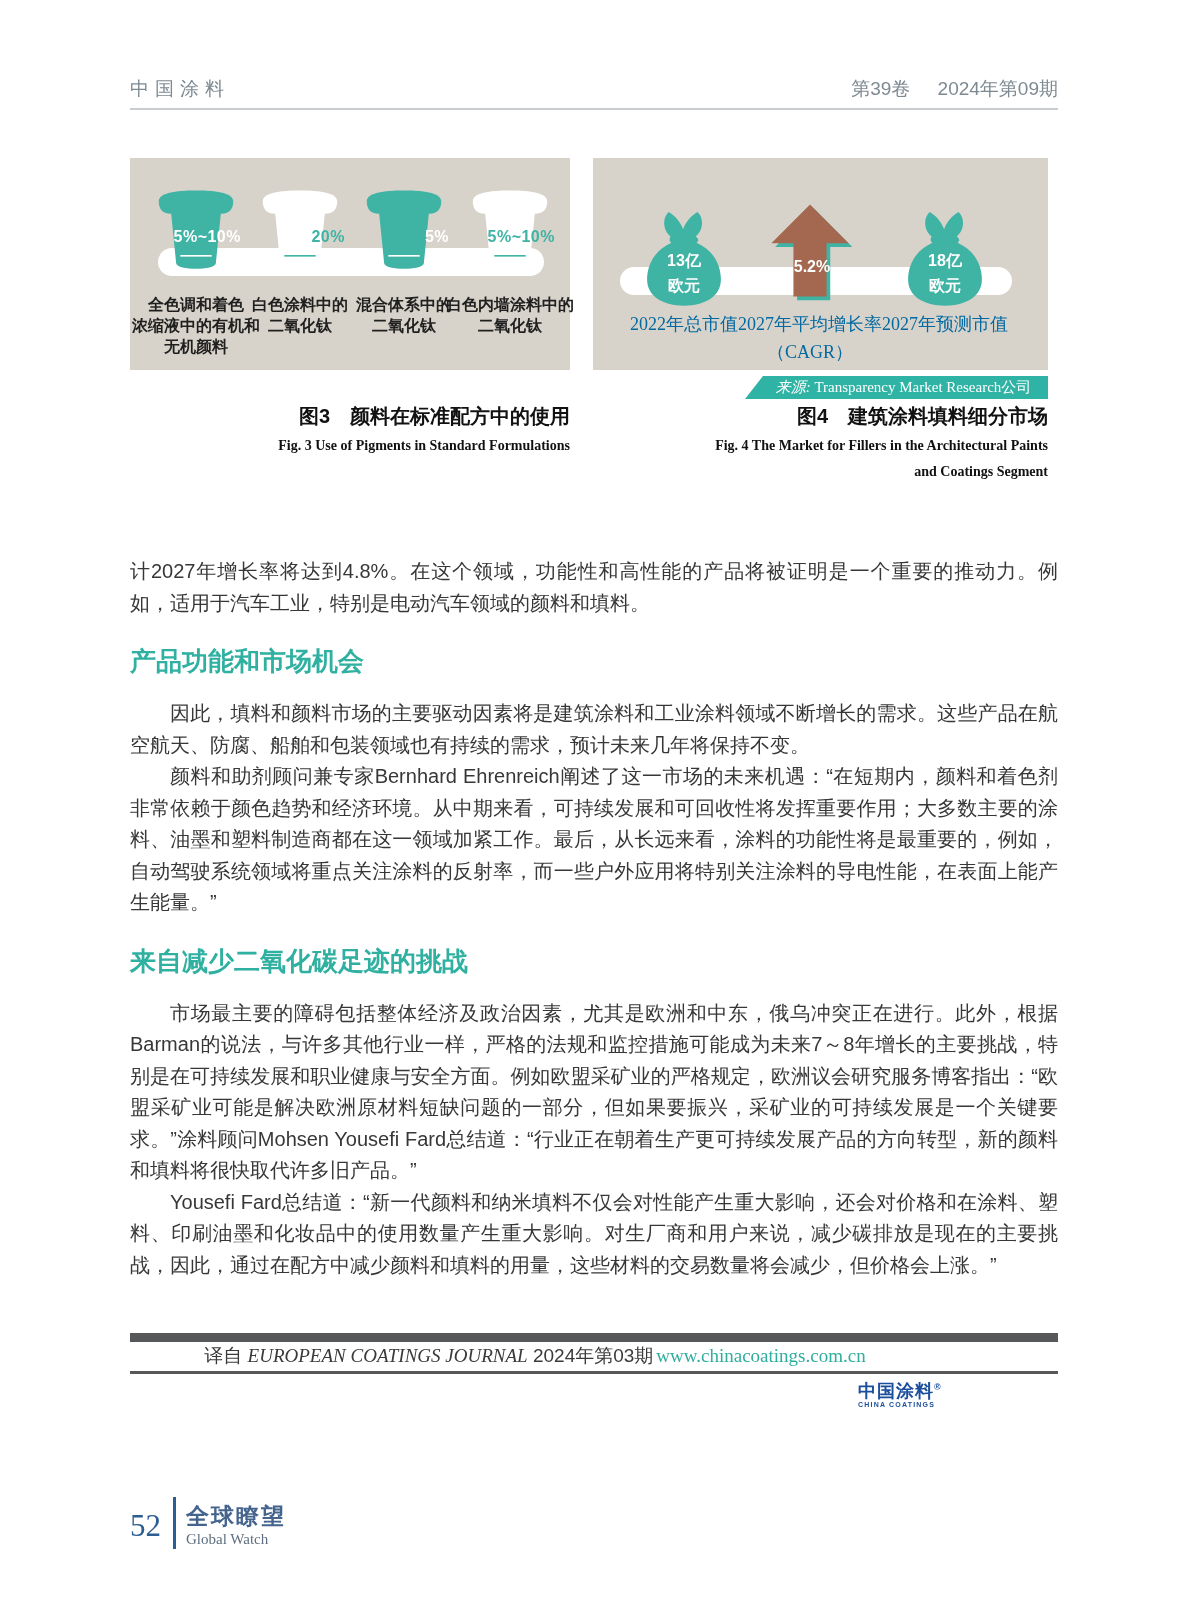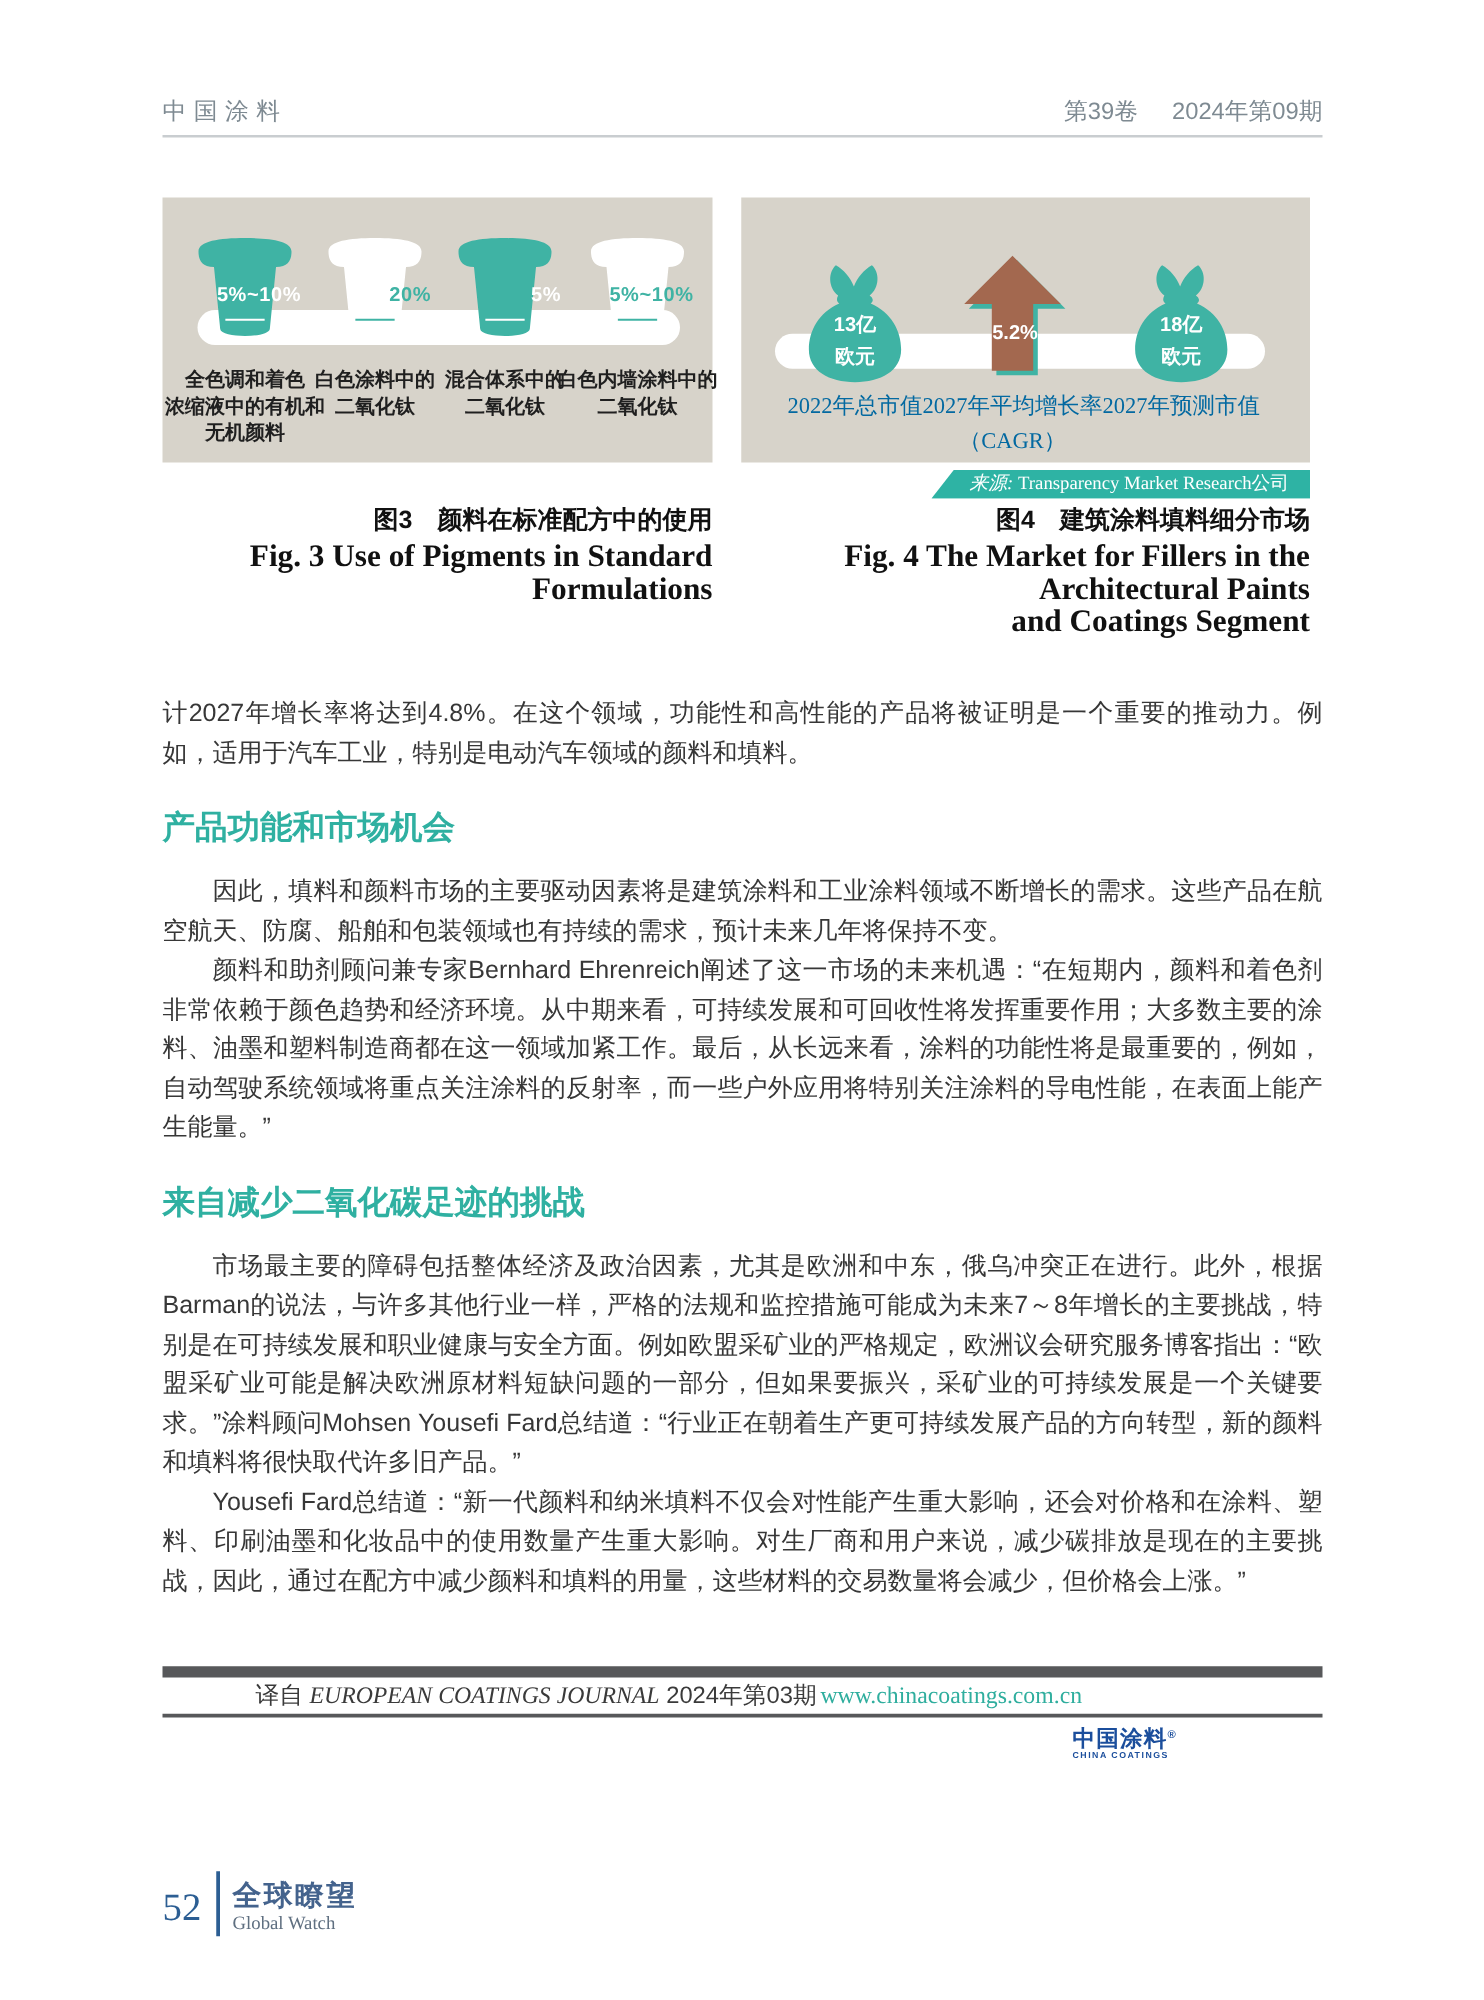--- a/index.html
+++ b/index.html
@@ -48,21 +48,21 @@
                 clip-path:polygon(18px 0, 100% 0, 100% 100%, 0 100%);
                 font-family:"Liberation Serif", serif; font-size:15px; line-height:23px;
                 text-align:center; padding-left:14px; }
   .src-banner .lbl { font-style:italic; }
 
   
   .cap { position:absolute; top:383px; text-align:right; color:#111111;margin-top:20px; }
   .cap3 { left:130px; width:440px; }
   .cap4 { left:593px; width:455px; }
   .cap .cn { font-size:20px; font-weight:bold; line-height:27px; white-space:pre-line; }
-  .cap .en { font-family:"Liberation Serif", serif; font-size:25px; font-weight:bold;
+  .cap .en { font-family:"Liberation Serif", serif; font-size:14px; font-weight:bold;
              line-height:26px; margin-top:3px; white-space:pre-line; }
 
   
   .article { position:absolute; left:130px; top:556px; width:928px; color:#373737; }
   .article p { font-size:20px; line-height:31.5px; text-align:justify; text-indent:2em; }
   .article p.no-indent { text-indent:0; }
   .article h2 { font-size:26px; font-weight:bold; color:#2fb0a1; margin:25px 0 19px; }
 
   
   .fbar1 { position:absolute; left:130px; top:1333px; width:928px; height:9px; background:#57585a; }

